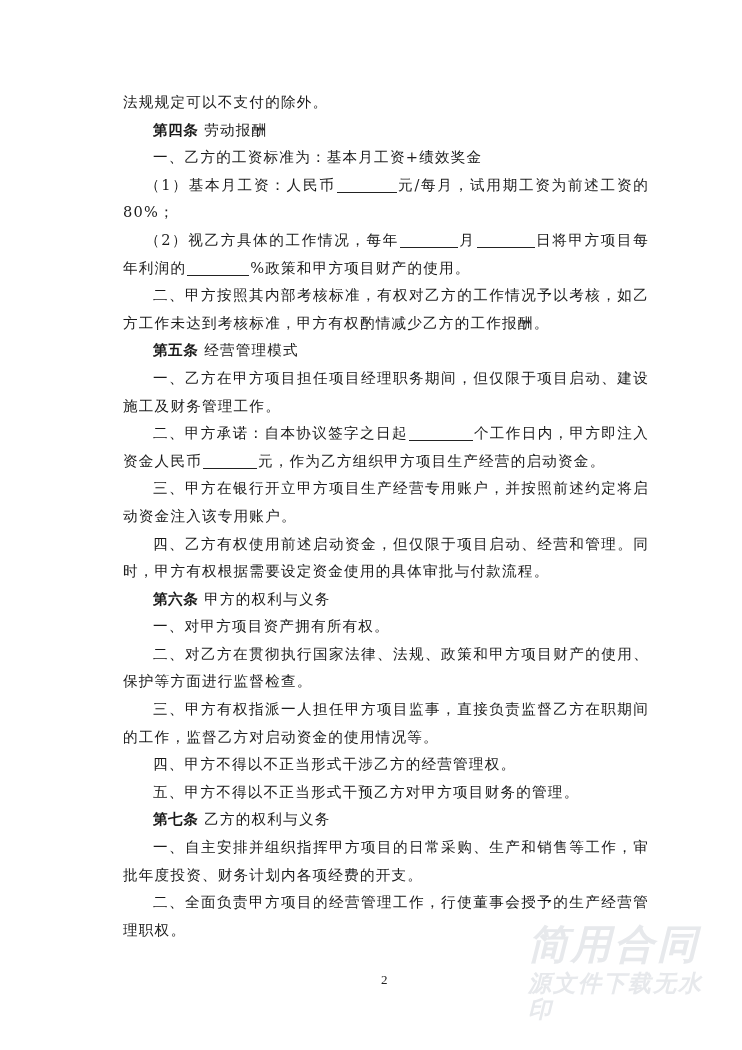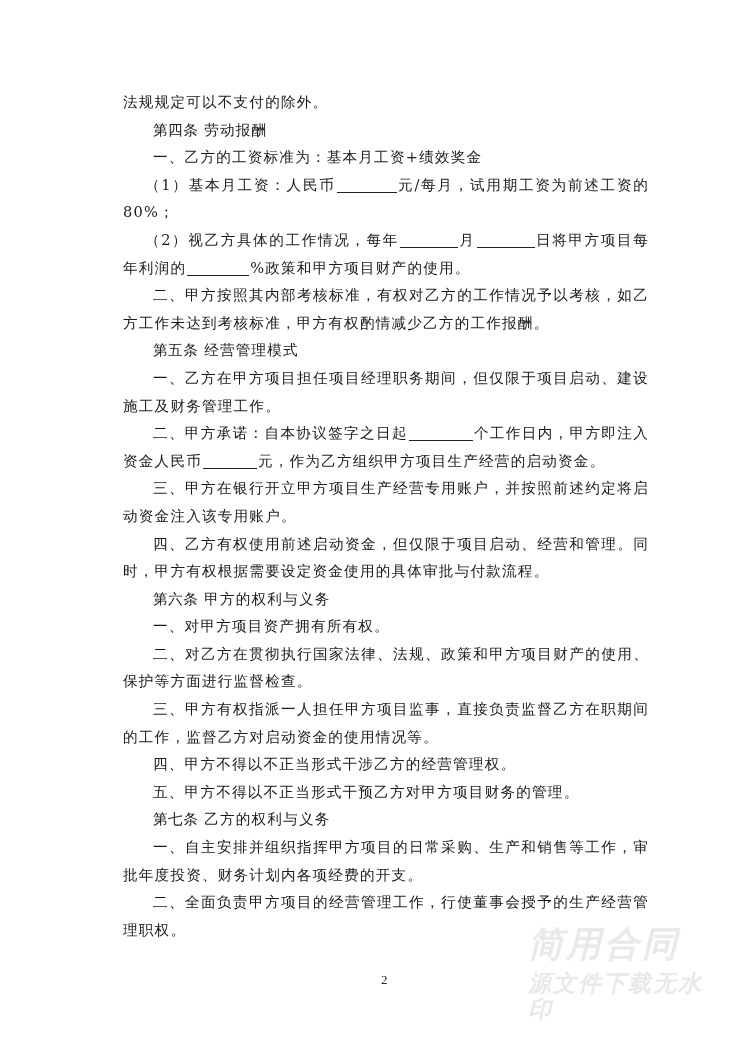--- a/index.html
+++ b/index.html
@@ -10,31 +10,31 @@
   }
   .page { position:absolute; left:16px; top:0; width:742px; height:1050px; }
   .content {
     position:absolute; left:107px; top:88px; width:526px;
     font-size:14.6px; line-height:27.6px; letter-spacing:1.2px;
     text-align:justify; text-justify:inter-character;
   }
   .content p { margin:0; }
   .indent { text-indent:30px; }
   .article { text-indent:30px; }
-  .article .art-num { font-weight:normal; letter-spacing:0.5px; }
+  .article .art-num { font-weight:bold; letter-spacing:0.5px; }
   .blank { display:inline-block; border-bottom:1px solid #222; height:16px; vertical-align:-3px; margin:0 1px; }
   .pagenum {
     position:absolute; left:365px; top:972px; font-size:13px;
     font-family:"Liberation Serif", serif; color:#222;
   }
   .watermark {
     position:absolute; left:512px; top:922px; width:180px; text-align:left;
     font-family:"DejaVu Sans", sans-serif; color:#e7e9ec; font-weight:bold; font-style:italic;
   }
-  .wm-1 { font-size:35px; letter-spacing:3px; line-height:44px; }
+  .wm-1 { font-size:40px; letter-spacing:3px; line-height:44px; }
   .wm-2 { font-size:23px; letter-spacing:2px; line-height:26px; margin-top:4px; }
 </style>
 </head>
 <body>
 
 <div class="page">
   <div class="content">
 
     <p>法规规定可以不支付的除外。</p>
 

